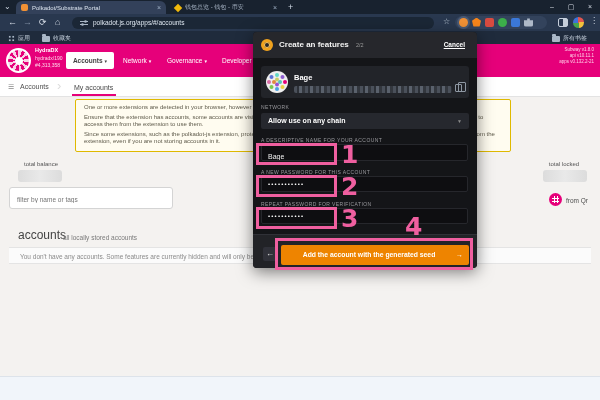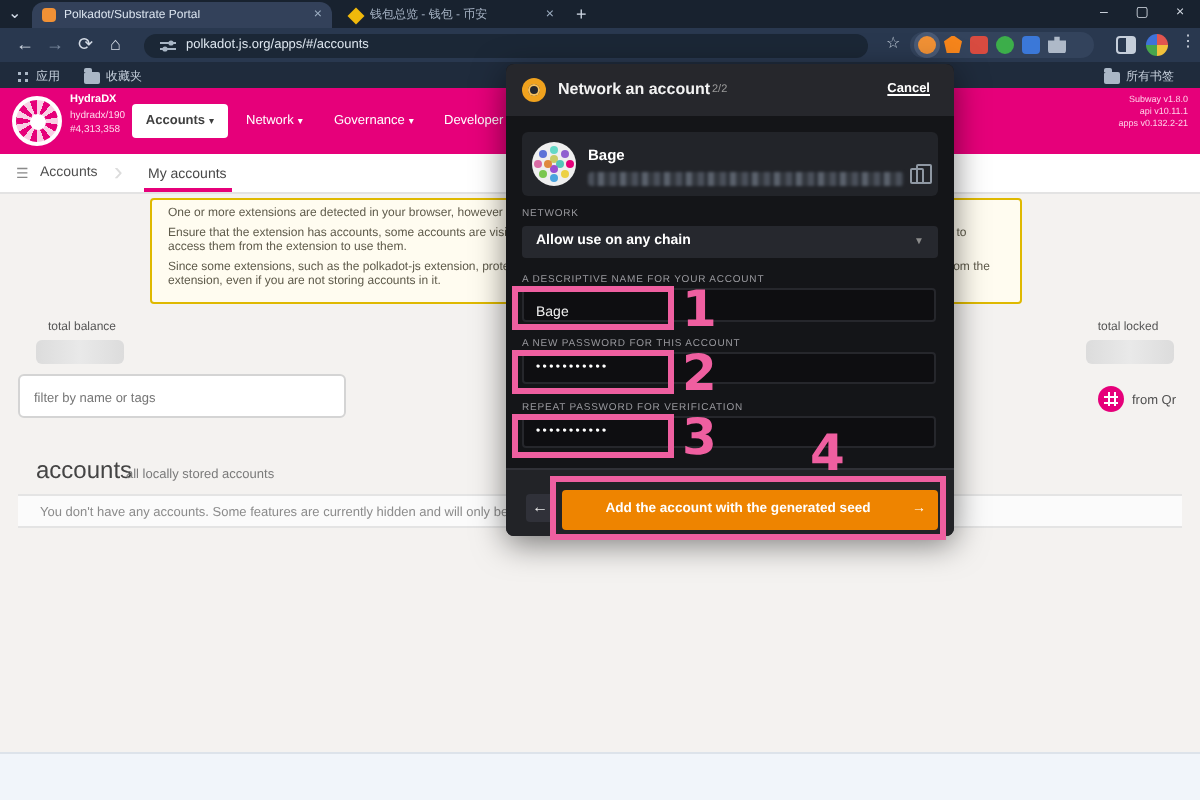--- a/index.html
+++ b/index.html
@@ -242,21 +242,21 @@
 
   <div id="acct-head">accounts</div>
   <div id="acct-sub">all locally stored accounts</div>
   <div id="emptyrow">
     <span>You don't have any accounts. Some features are currently hidden and will only become available once you have accounts.</span>
   </div>
 
   <div id="modal">
     <div id="modal-head">
       <div id="pjs-logo"></div>
-      <div id="modal-title">Network an account</div>
+      <div id="modal-title">Create an features</div>
       <div id="modal-step">2/2</div>
       <div id="modal-cancel">Cancel</div>
     </div>
 
     <div id="acct-card">
       <svg id="identicon" width="22" height="22" viewBox="0 0 22 22">
         <circle cx="11" cy="11" r="11" fill="#efefef"></circle>
         <circle cx="11" cy="4" r="2" fill="#64d8c6"></circle>
           <circle cx="16.5" cy="6" r="2" fill="#8f5fd0"></circle>
         <circle cx="19" cy="11" r="2" fill="#e6007a"></circle>

